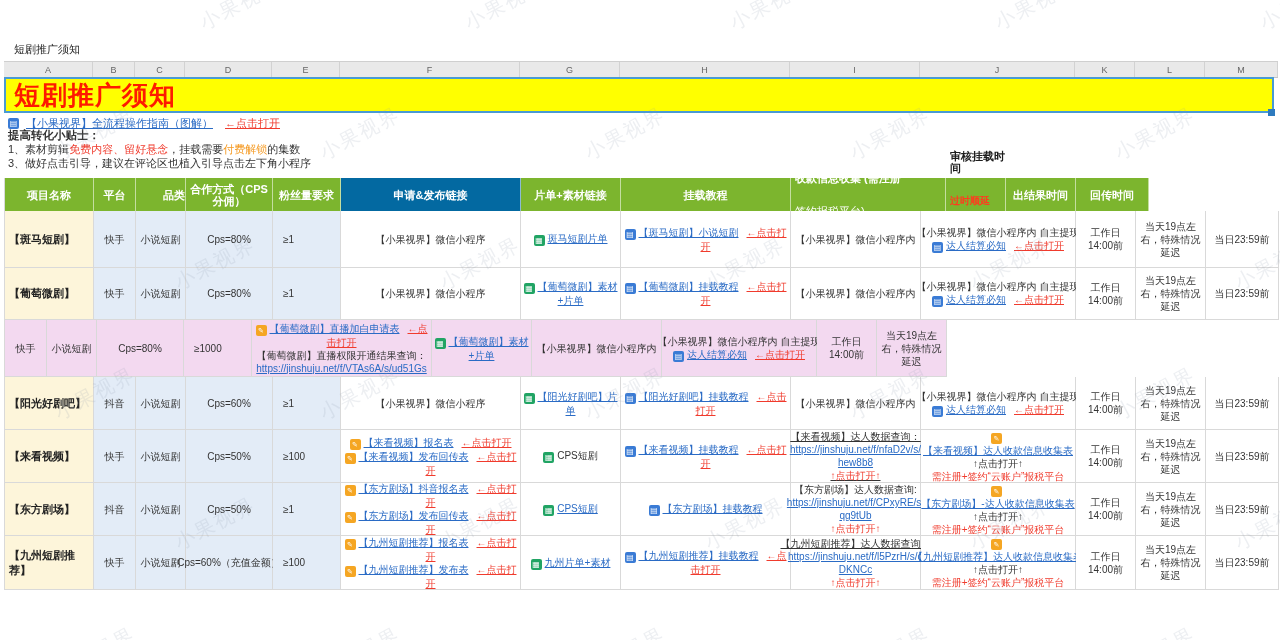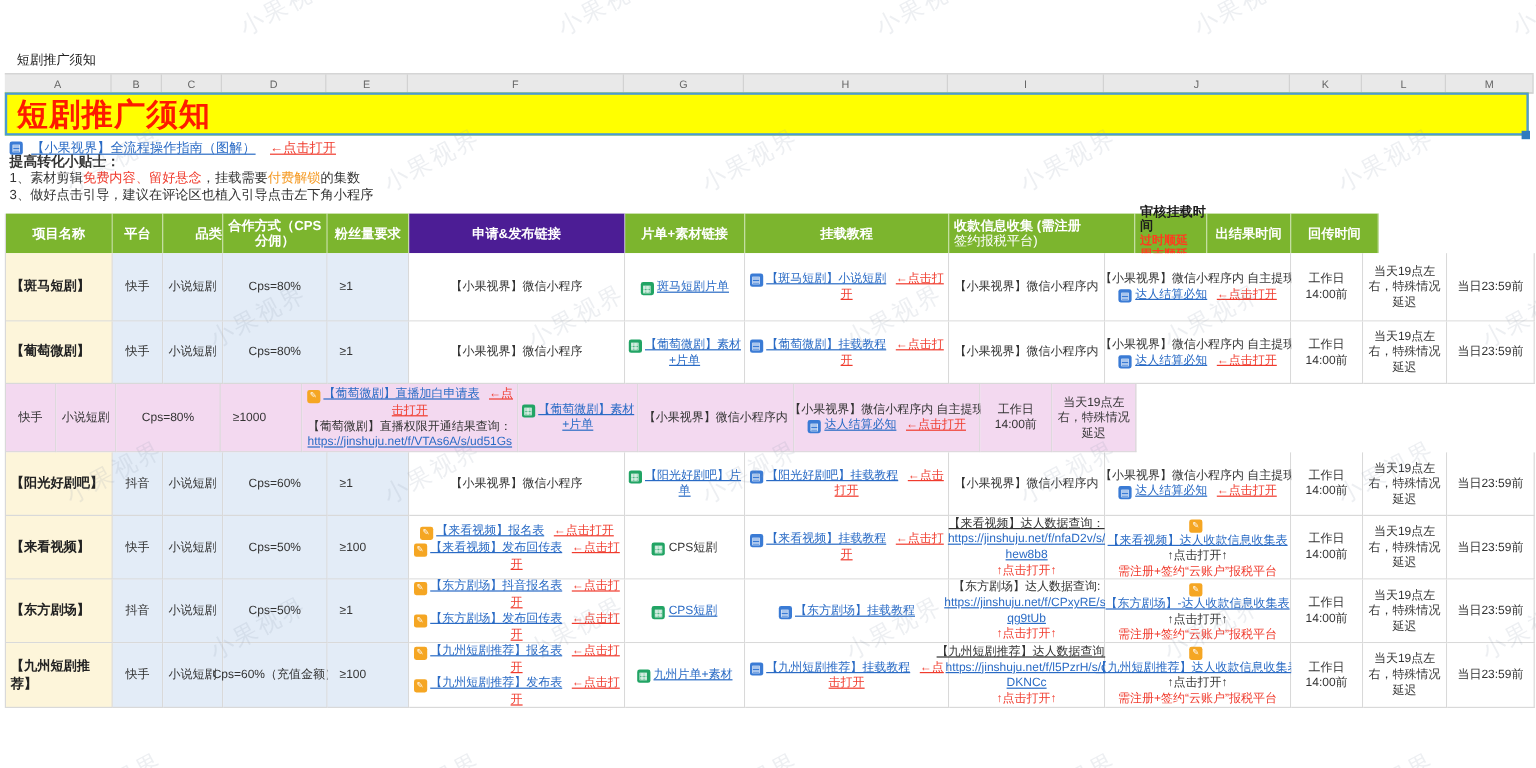--- a/index.html
+++ b/index.html
@@ -16,22 +16,22 @@
   #sel-handle{position:absolute;left:1268px;top:109px;width:7px;height:7px;background:#2f7bbf;}
   
   #guide-row{position:absolute;left:8px;top:116px;font-size:11px;display:flex;align-items:center;gap:4px;}
   
   #tips{position:absolute;left:8px;top:129px;font-size:11px;line-height:13px;}
   #tips .hd{font-weight:bold;font-size:11.5px;margin-bottom:1px;}
   .tip{margin-top:1px;}
   
   #table{position:absolute;left:4px;top:178px;border-left:1px solid #d9d9d9;}
   #thead{display:flex;height:33px;}
-  .th{box-sizing:border-box;background:#7cb52e;color:#fff;font-weight:bold;font-size:11px;display:flex;flex-direction:column;align-items:center;justify-content:center;border-right:1px solid rgba(255,255,255,.55);line-height:12px;text-align:center;}
-  .th.th-red{background:#4c1d95;}
+  .th{box-sizing:border-box;background:#7cb52e;color:#fff;font-weight:bold;font-size:11px;display:flex;flex-direction:column;align-items:center;justify-content:center;border-right:1px solid rgba(255,255,255,.55);line-height:12px;text-align:center;gap:21px;}
+  .th.th-red{background:#0369a1;}
   .th.th-left{align-items:flex-start;padding-left:4px;text-align:left;}
   .th.th-dark{color:#1d1d1d;}
   .th-sub{font-weight:normal;}
   .th-sub-red{color:#ff3b1f;font-weight:bold;font-size:10px;}
   .t-row{display:flex;}
   .td{box-sizing:border-box;border-right:1px solid #d9d9d9;border-bottom:1px solid #d9d9d9;display:flex;flex-direction:column;align-items:center;justify-content:center;font-size:10px;line-height:1.3;background:#fff;text-align:center;padding:1px 2px;overflow:visible;}
   .td.col0{background:#fdf5da;align-items:flex-start;text-align:left;padding-left:4px;}
   .td.col1,.td.col2,.td.col3,.td.col4{background:#e3ecf7;}
   .td.col4{align-items:flex-start;padding-left:10px;}
   .row-pink .td{background:#f3d9f0;}
@@ -312,21 +312,21 @@
           <div class="td col5" style="width: 180px;">
             <div class="line"><span class="ic ic-form">✎</span><span class="sg lnk">【来看视频】报名表</span><span class="sg redlnk">←点击打开</span></div>
             <div class="line"><span class="ic ic-form">✎</span><span class="sg lnk">【来看视频】发布回传表</span><span class="sg redlnk">←点击打开</span></div>
           </div>
           <div class="td col6" style="width: 100px;">
             <div class="line"><span class="ic ic-sheet">▦</span><span class="sg ">CPS短剧</span></div>
           </div>
           <div class="td col7" style="width: 170px;">
             <div class="line"><span class="ic ic-doc">▤</span><span class="sg lnk">【来看视频】挂载教程</span><span class="sg redlnk">←点击打开</span></div>
           </div>
-          <div class="td col8" style="width: 130px;">
+          <div class="td col8" style="width: 130px; text-decoration: underline;">
             <div class="line"><span class="sg u nw">【来看视频】达人数据查询：</span></div>
             <div class="line"><span class="sg lnk">https://jinshuju.net/f/nfaD2v/s/</span></div>
             <div class="line"><span class="sg lnk">hew8b8</span></div>
             <div class="line"><span class="sg red">↑点击打开↑</span></div>
           </div>
           <div class="td col9" style="width: 155px;">
             <div class="line"><span class="ic ic-form">✎</span><span class="sg lnk nw">【来看视频】达人收款信息收集表</span></div>
             <div class="line"><span class="sg ">↑点击打开↑</span></div>
             <div class="line"><span class="sg red nw">需注册+签约“云账户”报税平台</span></div>
           </div>

